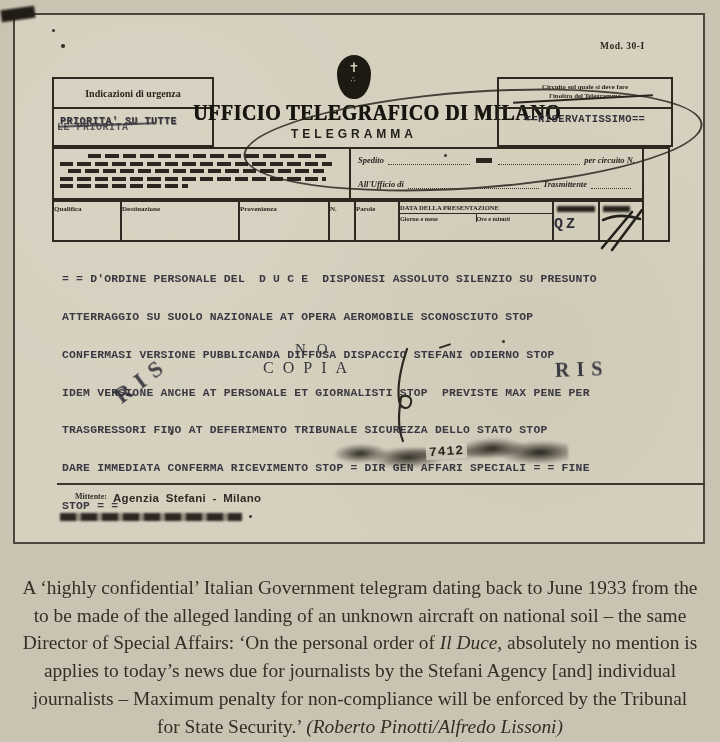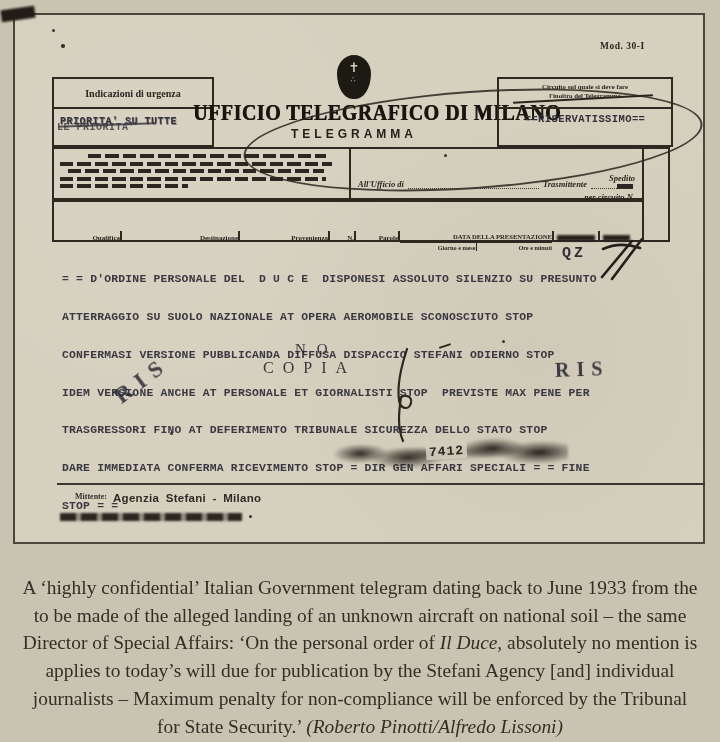--- a/index.html
+++ b/index.html
@@ -56,21 +56,21 @@
     background:repeating-linear-gradient(90deg,#2b2620 0 13px,transparent 13px 17px,#2b2620 17px 31px,transparent 31px 35px);}
   .disp{left:334px;top:132px;width:295px;height:53px;border:2px solid #2d2921;box-sizing:border-box;
     font-family:"Liberation Serif",serif;color:#2b2720;}
   .disp-row{position:absolute;left:7px;right:7px;display:flex;align-items:flex-end;font:italic bold 8.5px "Liberation Serif",serif;filter:blur(.25px);}
   .dotfill{flex:1;border-bottom:1.3px dotted #3a362e;margin:0 4px;height:8px;}
   .blob{width:16px;height:5px;background:#2b2620;filter:blur(.6px);margin:0 2px 2px 2px;}
   .narrowcol{left:629px;top:132px;width:26px;height:95px;border:2px solid #2d2921;border-left:none;box-sizing:border-box;}
   
   .grid{left:37px;top:185px;width:592px;height:42px;border:2px solid #2d2921;box-sizing:border-box;display:flex;}
   .cell{border-right:2px solid #2d2921;box-sizing:border-box;position:relative;
-    font:bold 7px "Liberation Serif",serif;color:#2a261f;text-align:right;filter:blur(.35px);padding-top:3px;margin-top:29px;}
+    font:bold 7px "Liberation Serif",serif;color:#2a261f;text-align:left;filter:blur(.35px);padding-top:3px;}
   .cell:last-child{border-right:none;}
   .c-q{width:68px;}.c-d{width:118px;}.c-p{width:90px;}.c-n{width:26px;}.c-w{width:44px;}
   .c-data{width:154px;padding-top:0;}
   .c-a{width:46px;}.c-b{width:33px;}
   .data-head{border-bottom:1.6px solid #2d2921;font-size:6.6px;padding:2px 0;}
   .data-sub{display:flex;font-size:6.2px;}
   .data-sub span{flex:1;padding-top:1px;}
   .data-sub span:first-child{border-right:1.6px solid #2d2921;}
   .smudge-h{height:6px;margin:1px 3px;background:#26221b;filter:blur(.8px);}
   .qz{position:absolute;left:0;right:12px;top:14px;font:bold 15px "Liberation Mono",monospace;
@@ -156,21 +156,21 @@
   <div class="abs oval"></div>
 
   <div class="abs fine">
     <div class="fp-bar" style="margin-left:28px;width:238px;"></div>
     <div class="fp-bar" style="width:272px;"></div>
     <div class="fp-bar" style="margin-left:8px;width:256px;"></div>
     <div class="fp-bar" style="width:266px;"></div>
     <div class="fp-bar" style="width:128px;"></div>
   </div>
   <div class="abs disp">
-    <div class="disp-row" style="top:24px;flex-direction:column;">
+    <div class="disp-row" style="top:6px;">
       <span>Spedito</span>
       <span class="dotfill"></span>
       <span class="blob"></span>
       <span class="dotfill"></span>
       <span>per circuito N.</span>
     </div>
     <div class="disp-row" style="top:30px;">
       <span>All'Ufficio di</span>
       <span class="dotfill"></span>
       <span>Trasmittente</span>
@@ -236,16 +236,16 @@
     <span class="sender">Agenzia Stefani - Milano</span>
   </div>
   <div class="abs foot-smudge"></div>
   <div class="abs foot-dot"></div>
 </div>
 
 <div class="caption">
   <div><span>A ‘highly confidential’ Italian Government telegram dating back to June 1933 from the</span></div>
   <div><span>to be made of the alleged landing of an unknown aircraft on national soil – the same</span></div>
   <div><span>Director of Special Affairs: ‘On the personal order of </span><span class="it">Il Duce</span><span>, absolutely no mention is</span></div>
-  <div><span>applies to today’s will due for publication by the Stefani Agency [and] individual</span></div>
+  <div><span>applies to today’s news due for journalists by the Stefani Agency [and] individual</span></div>
   <div><span>journalists – Maximum penalty for non-compliance will be enforced by the Tribunal</span></div>
   <div><span>for State Security.’ </span><span class="it">(Roberto Pinotti/Alfredo Lissoni)</span></div>
 </div>
 
 </body></html>

